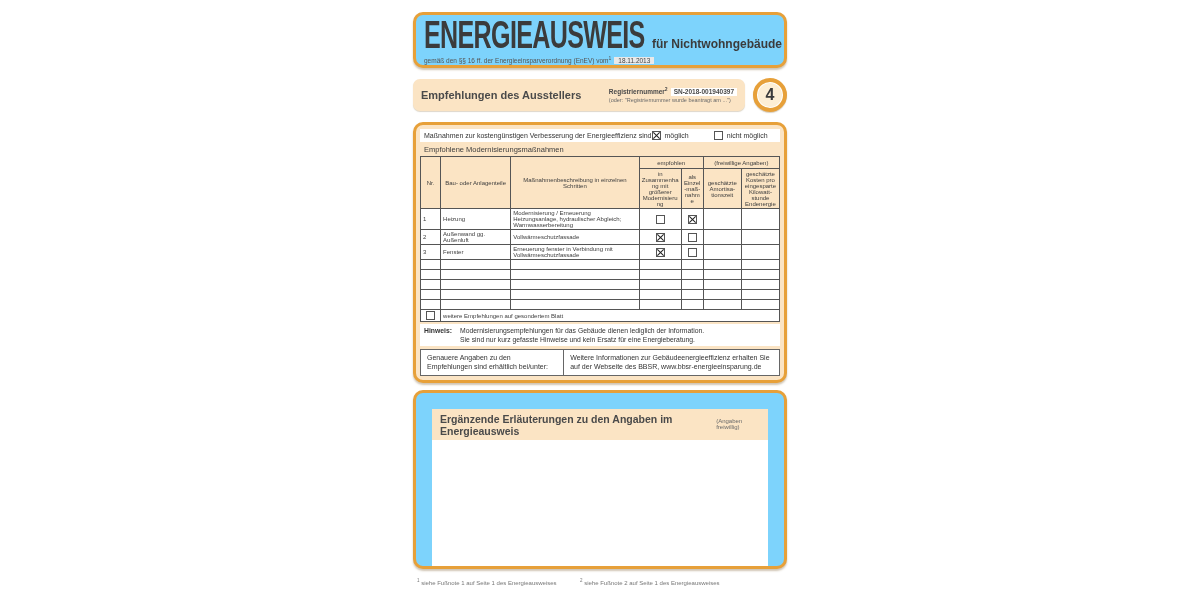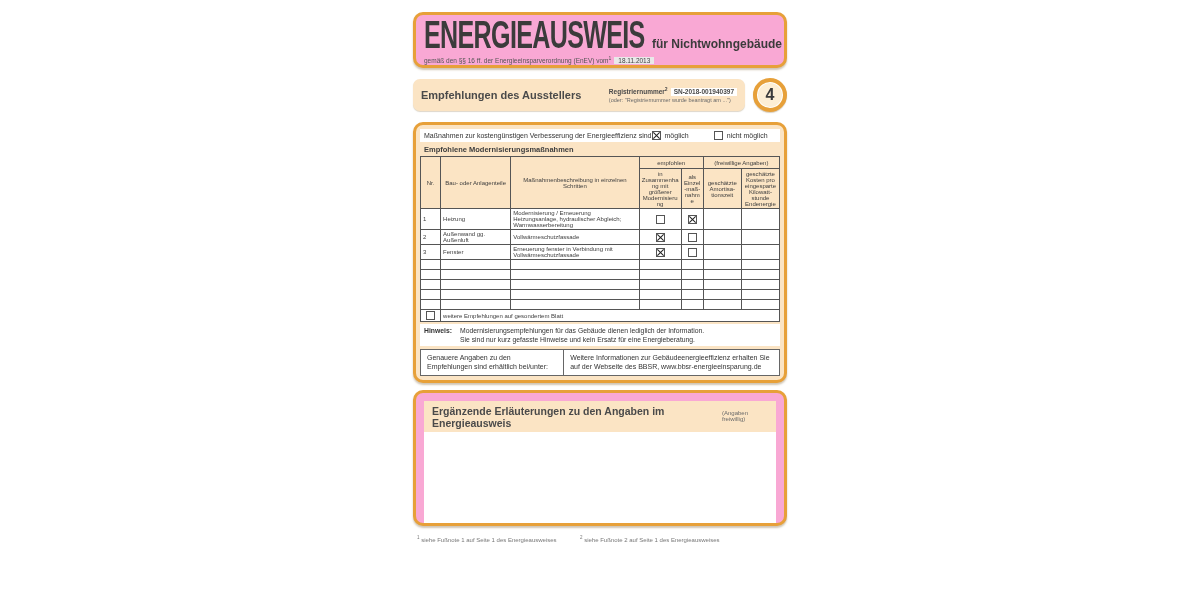--- a/index.html
+++ b/index.html
@@ -4,21 +4,21 @@
 <style>
   html,body{margin:0;padding:0;}
   body{
     width:1200px;height:600px;background:#ffffff;position:relative;overflow:hidden;
     font-family:"Liberation Sans",sans-serif;color:#3d3d3d;
   }
   .sheet{position:absolute;left:50%;transform:translateX(-50%);top:12px;width:374px;}
 
   
   .obox{
-    border:3px solid #e7a039;border-radius:10px;background:#f9a8d4;
+    border:3px solid #e7a039;border-radius:10px;background:#7dd3fc;
     box-shadow:0 2px 2px rgba(120,90,40,0.35);
     box-sizing:border-box;
   }
 
   
   .title-box{height:56px;padding:3px 8px 2px 8px;margin-bottom:4px;}
   .title-line{white-space:nowrap;line-height:34px;height:36px;}
   .big-title-wrap{display:inline-block;width:226px;overflow:visible;vertical-align:baseline;}
   .big-title{display:inline-block;font-weight:bold;font-size:38px;letter-spacing:-1px;color:#3b3b3b;transform:scaleX(0.66);transform-origin:left center;white-space:nowrap;}
   .title-suffix{font-weight:bold;font-size:12px;color:#3b3b3b;margin-left:2px;}
@@ -51,21 +51,21 @@
   .main-box{background:#fbe4c4;padding:4px;margin-bottom:7px;}
   .peach-head{font-size:10.5px;color:#4a4a4a;padding:2px 4px 2px 4px;}
   .peach-head.underlined{border-bottom:1.5px solid #e7a039;margin-bottom:1px;}
   .statement-row{
     background:#fff;display:flex;align-items:center;
     font-size:7px;color:#333;padding:2px 4px;margin-bottom:1px;
   }
   .statement-row .lbl{flex:none;}
   .statement-row .gap1{margin-left:auto;}
   .statement-row .optlbl{margin:0 4px 0 4px;width:58px;}
-  .subhead{font-weight:bold;font-size:7.5px;color:#3d3d3d;padding:2px 4px;}
+  .subhead{font-weight:normal;font-size:7.5px;color:#3d3d3d;padding:2px 4px;}
 
   table.measures{border-collapse:collapse;width:100%;table-layout:fixed;background:transparent;}
   table.measures th, table.measures td{
     border:1px solid #555;padding:1px 2px;box-sizing:border-box;
     font-size:6px;color:#3d3d3d;overflow:hidden;
   }
   table.measures th{font-weight:normal;text-align:center;vertical-align:middle;background:transparent;}
   th.main-col{font-size:7.5px;}
   th.group-col{font-size:6px;height:12px;}
   th.sub-col{font-size:5.8px;vertical-align:middle;height:40px;overflow-wrap:anywhere;}
@@ -96,21 +96,21 @@
   }
   .hinweis .hlabel{font-weight:bold;width:36px;flex:none;}
   .info-box{
     margin-top:3px;border:1px solid #666;background:#fff;display:flex;
     font-size:7px;color:#333;line-height:1.3;
   }
   .info-box .left{width:40%;padding:3px 6px;border-right:1px solid #666;box-sizing:border-box;}
   .info-box .right{width:60%;padding:3px 6px;box-sizing:border-box;}
 
   
-  .erg-box{height:136px;padding:8px;overflow:hidden;}
+  .erg-box{height:179px;padding:16px;overflow:hidden;}
   .erg-head{
     background:#fbe4c4;padding:4px 8px 3px 8px;display:flex;align-items:baseline;
   }
   .erg-title{font-weight:bold;font-size:10.5px;color:#4a4a4a;}
   .erg-note{font-size:6px;color:#6a6a6a;margin-left:6px;}
   .erg-body{height:126px;background:#fff;}
 
   
   .footnotes{display:flex;margin-top:9px;font-size:6px;color:#777;padding-left:4px;}
   .footnotes .fn{width:163px;}

